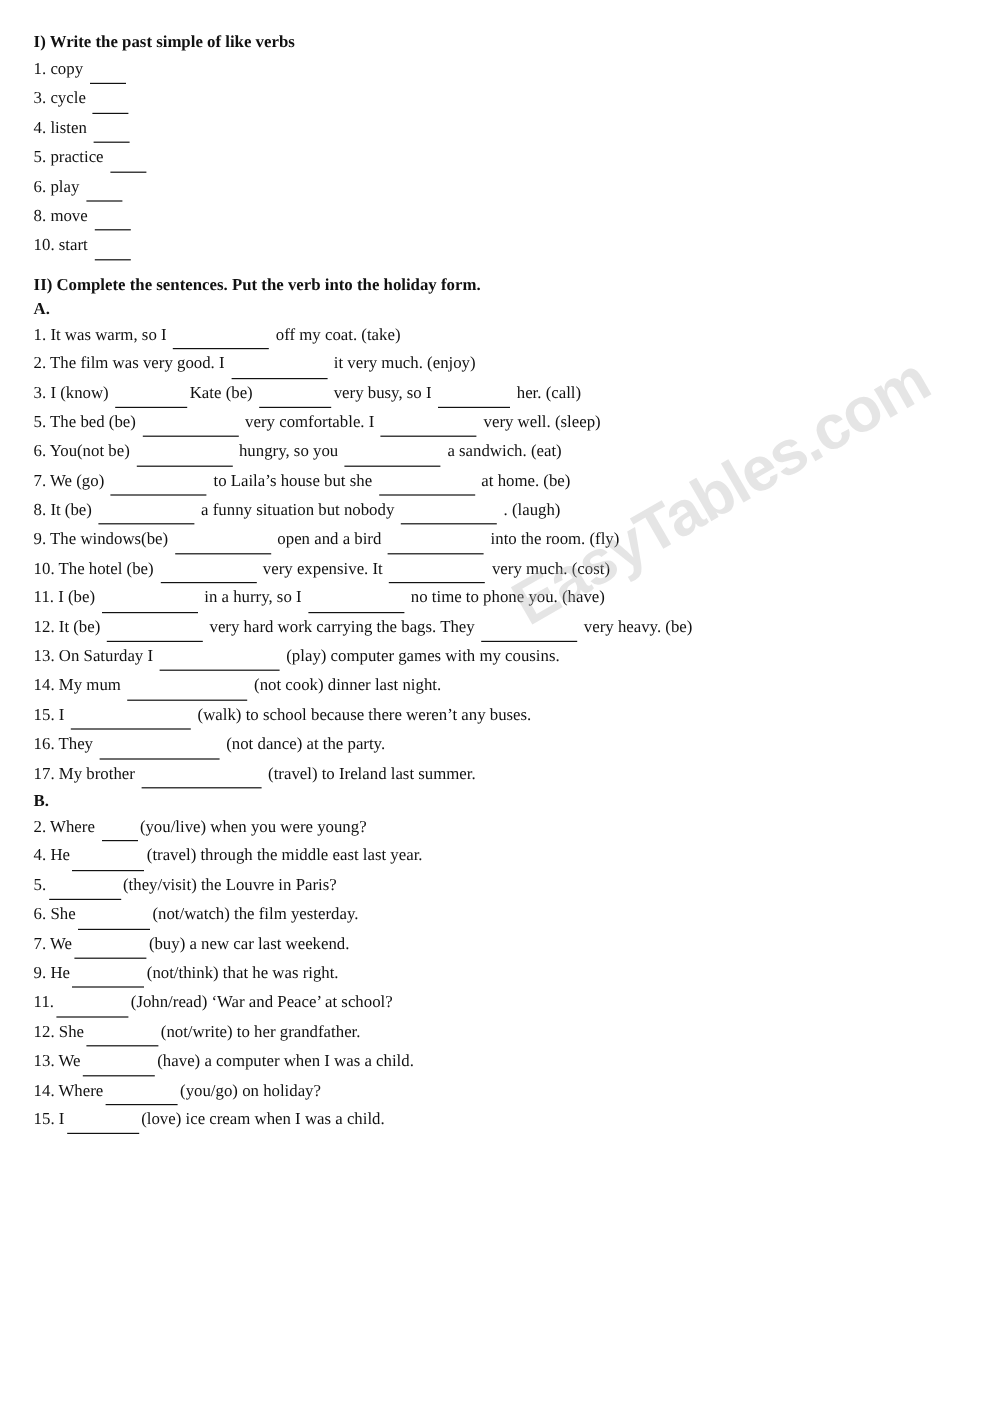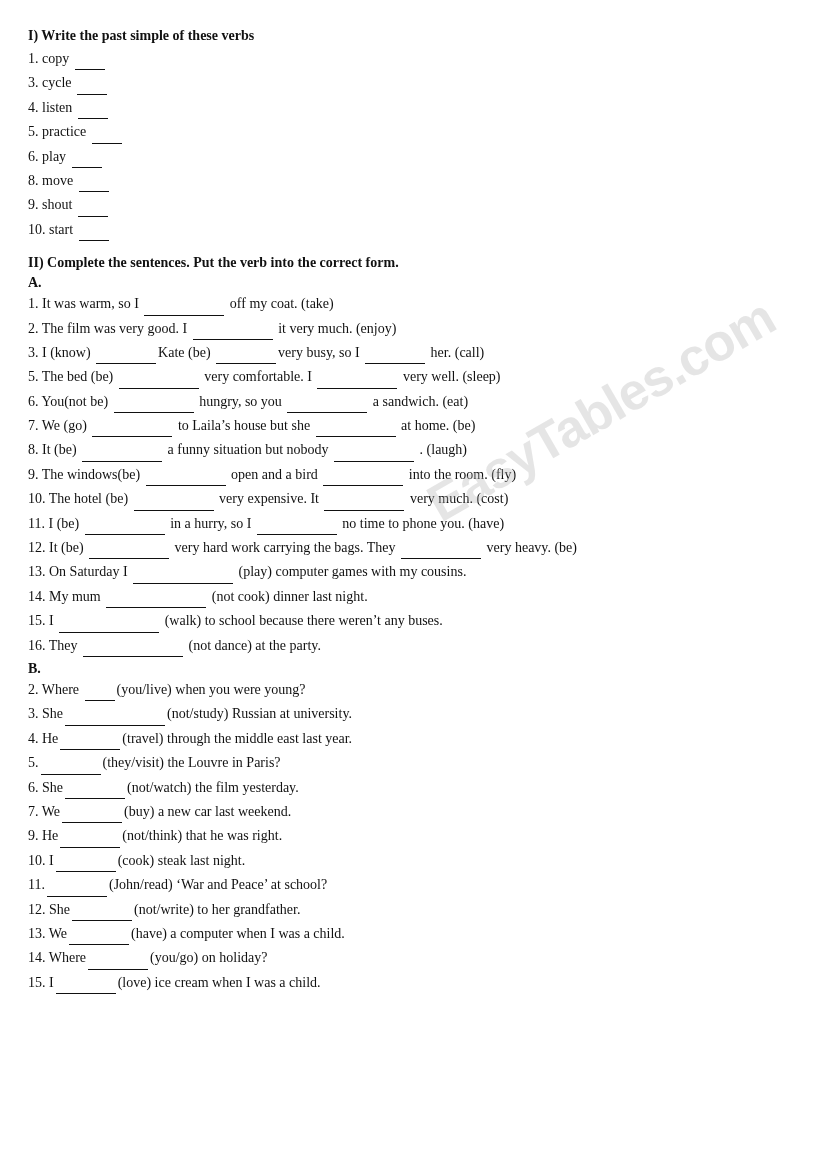--- a/index.html
+++ b/index.html
@@ -70,59 +70,57 @@
       letter-spacing: -1px;
       white-space: nowrap;
     }
   </style>
 </head>
 <body>
 
 <div class="watermark">EasyTables.com</div>
 
 <div>
-  <div class="section-title">I) Write the past simple of these verbs</div>
+  <div class="section-title">I) Write the past simple of like verbs</div>
   <div class="line">1. copy <span class="blank-sm"></span></div>
   <div class="line">3. cycle <span class="blank-sm"></span></div>
   <div class="line">4. listen <span class="blank-sm"></span></div>
   <div class="line">5. practice <span class="blank-sm"></span></div>
   <div class="line">6. play <span class="blank-sm"></span></div>
   <div class="line">8. move <span class="blank-sm"></span></div>
-  <div class="line">9. shout <span class="blank-sm"></span></div>
   <div class="line">10. start <span class="blank-sm"></span></div>
 </div>
 
 <div class="section-gap">
-  <div class="section-title">II) Complete the sentences. Put the verb into the correct form.</div>
+  <div class="section-title">II) Complete the sentences. Put the verb into the holiday form.</div>
   <div class="subsection">A.</div>
 
   <div class="line">1. It was warm, so I <span class="blank"></span> off my coat. (take)</div>
   <div class="line">2. The film was very good. I <span class="blank"></span> it very much. (enjoy)</div>
   <div class="line">3. I (know) <span class="blank-md"></span>Kate (be) <span class="blank-md"></span>very busy, so I <span class="blank-md"></span> her. (call)</div>
   <div class="line">5. The bed (be) <span class="blank"></span> very comfortable. I <span class="blank"></span> very well. (sleep)</div>
   <div class="line">6. You(not be) <span class="blank"></span> hungry, so you <span class="blank"></span> a sandwich. (eat)</div>
   <div class="line">7. We (go) <span class="blank"></span> to Laila’s house but she <span class="blank"></span> at home. (be)</div>
   <div class="line">8. It (be) <span class="blank"></span> a funny situation but nobody <span class="blank"></span> . (laugh)</div>
   <div class="line">9. The windows(be) <span class="blank"></span> open and a bird <span class="blank"></span> into the room. (fly)</div>
   <div class="line">10. The hotel (be) <span class="blank"></span> very expensive. It <span class="blank"></span> very much. (cost)</div>
   <div class="line">11. I (be) <span class="blank"></span> in a hurry, so I <span class="blank"></span> no time to phone you. (have)</div>
   <div class="line">12. It (be) <span class="blank"></span> very hard work carrying the bags. They <span class="blank"></span> very heavy. (be)</div>
   <div class="line">13. On Saturday I <span class="blank-lg"></span> (play) computer games with my cousins.</div>
   <div class="line">14. My mum <span class="blank-lg"></span> (not cook) dinner last night.</div>
   <div class="line">15. I <span class="blank-lg"></span> (walk) to school because there weren’t any buses.</div>
   <div class="line">16. They <span class="blank-lg"></span> (not dance) at the party.</div>
+  <div class="line">17. My brother <span class="blank-lg"></span> (travel) to Ireland last summer.</div>
 
   <div class="subsection">B.</div>
 
   <div class="line">2. Where <span class="blank-sm"></span>(you/live) when you were young?</div>
-  <div class="line">3. She<span class="blank-lg"></span>(not/study) Russian at university.</div>
   <div class="line">4. He<span class="blank-md"></span>(travel) through the middle east last year.</div>
   <div class="line">5.<span class="blank-md"></span>(they/visit) the Louvre in Paris?</div>
   <div class="line">6. She<span class="blank-md"></span>(not/watch) the film yesterday.</div>
   <div class="line">7. We<span class="blank-md"></span>(buy) a new car last weekend.</div>
   <div class="line">9. He<span class="blank-md"></span>(not/think) that he was right.</div>
-  <div class="line">10. I<span class="blank-md"></span>(cook) steak last night.</div>
   <div class="line">11.<span class="blank-md"></span>(John/read) ‘War and Peace’ at school?</div>
   <div class="line">12. She<span class="blank-md"></span>(not/write) to her grandfather.</div>
   <div class="line">13. We<span class="blank-md"></span>(have) a computer when I was a child.</div>
   <div class="line">14. Where<span class="blank-md"></span>(you/go) on holiday?</div>
   <div class="line">15. I<span class="blank-md"></span>(love) ice cream when I was a child.</div>
 </div>
 
 </body></html>

